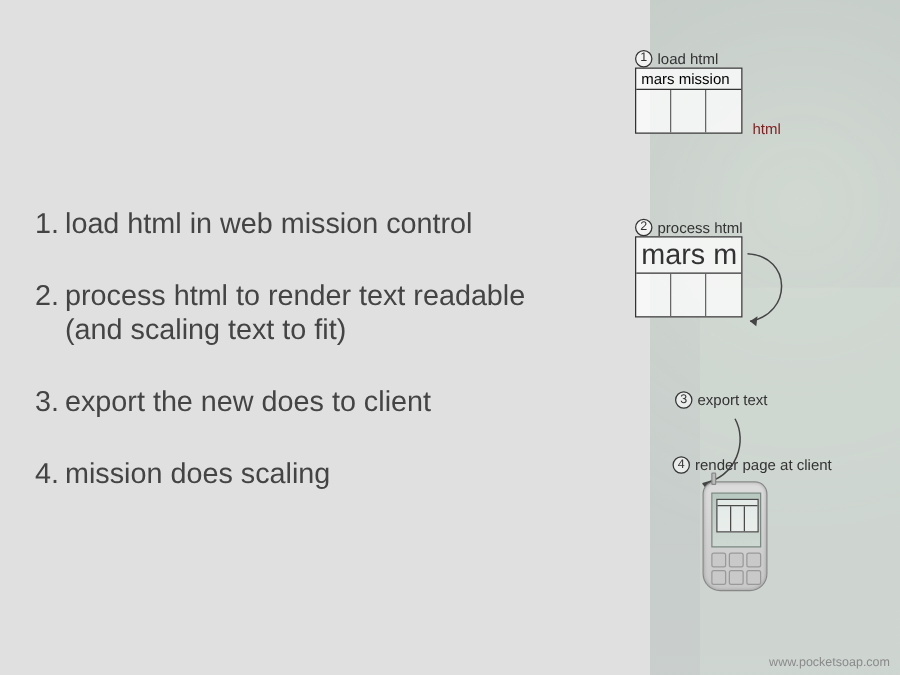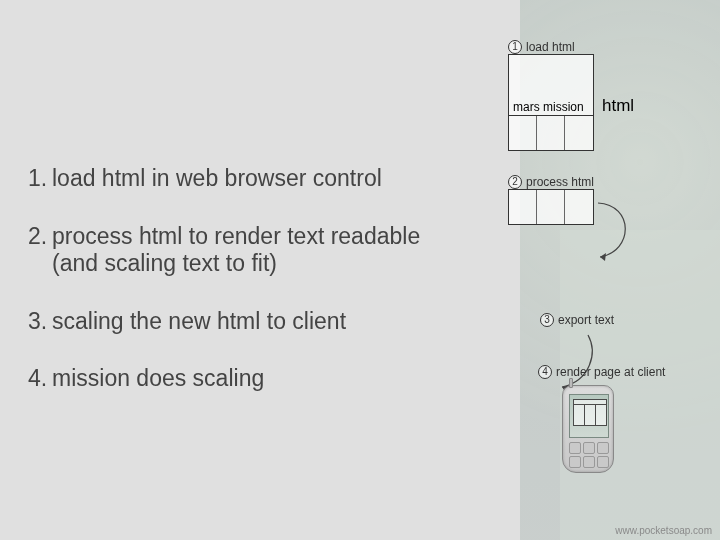--- a/index.html
+++ b/index.html
@@ -78,36 +78,35 @@
   .table1 {
     border: 1px solid #333;
     background: rgba(255,255,255,0.75);
   }
   .thead {
     font-size: 12px;
     padding: 1px 4px;
     border-bottom: 1px solid #333;
     white-space: nowrap;
     text-align: left;
-    margin-top: 44px;
   }
   .tcells { display: flex; }
   .tcell {
     width: 28px; height: 34px;
     border-right: 1px solid #666;
   }
   .tcell:last-child { border-right: 0; }
 
   
   #g1 { left: 508px; top: 40px; }
   #g1 .tbl1 { width: 86px; }
   #g1 .sidecap {
     position: absolute;
     left: 94px; top: 56px;
-    font-size: 17px; color: #000000;
+    font-size: 12px; color: #7f1d1d;
   }
 
   
   #g2 { left: 508px; top: 175px; }
   #g2 .tbl2 { width: 86px; }
   #g2 .thead2 {
     font-size: 23px;
     font-weight: 400;
     padding: 0 4px 1px 4px;
     border-bottom: 1px solid #333;
@@ -171,29 +170,29 @@
 
 <div class="bgband"></div>
 <div class="bgpanel1"></div>
 
 <div class="slide">
 
 
   <ol class="list">
     <li>
       <span class="li-num">1.</span>
-      <span class="li-txt">load html in web browser control</span>
+      <span class="li-txt">load html in web mission control</span>
     </li>
     <li>
       <span class="li-num">2.</span>
       <span class="li-txt">process html to render text readable (and scaling text to fit)</span>
     </li>
     <li>
       <span class="li-num">3.</span>
-      <span class="li-txt">scaling the new html to client</span>
+      <span class="li-txt">export the new does to client</span>
     </li>
     <li>
       <span class="li-num">4.</span>
       <span class="li-txt">mission does scaling</span>
     </li>
   </ol>
 
   <div id="g1" class="dgrp">
     <div class="dlabel">
       <span class="bubble">1</span>
@@ -209,20 +208,21 @@
     </div>
     <div class="sidecap">html</div>
   </div>
 
   <div id="g2" class="dgrp">
     <div class="dlabel">
       <span class="bubble">2</span>
       <span>process html</span>
     </div>
     <div class="table1 tbl2">
+      <div class="thead2">mars m</div>
       <div class="tcells">
         <div class="tcell"></div>
         <div class="tcell"></div>
         <div class="tcell"></div>
       </div>
     </div>
     <svg class="arrow" viewBox="0 0 70 65">
       <path d="M30 4 C 66 6, 66 52, 32 58" fill="none" stroke="#444" stroke-width="1.2"></path>
       <path d="M32 58 l 6 -4 l -1 8 z" fill="#444"></path>
     </svg>

